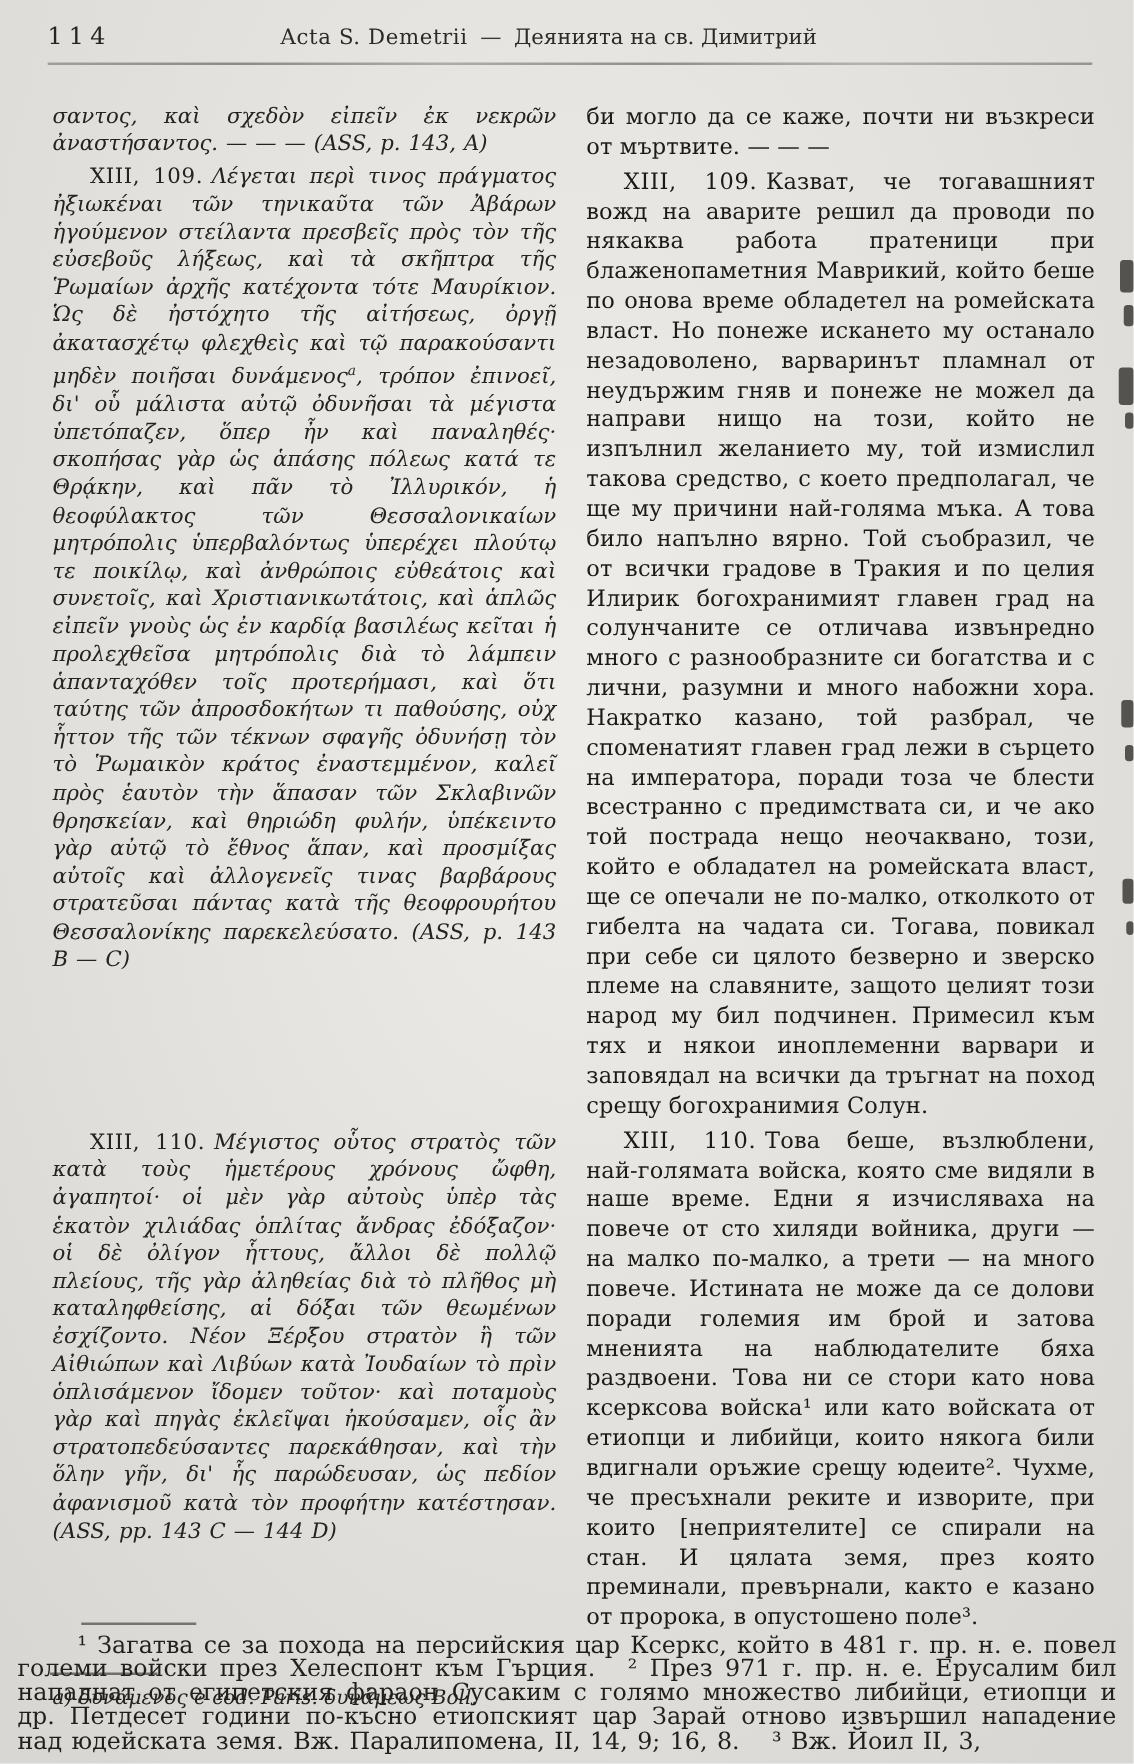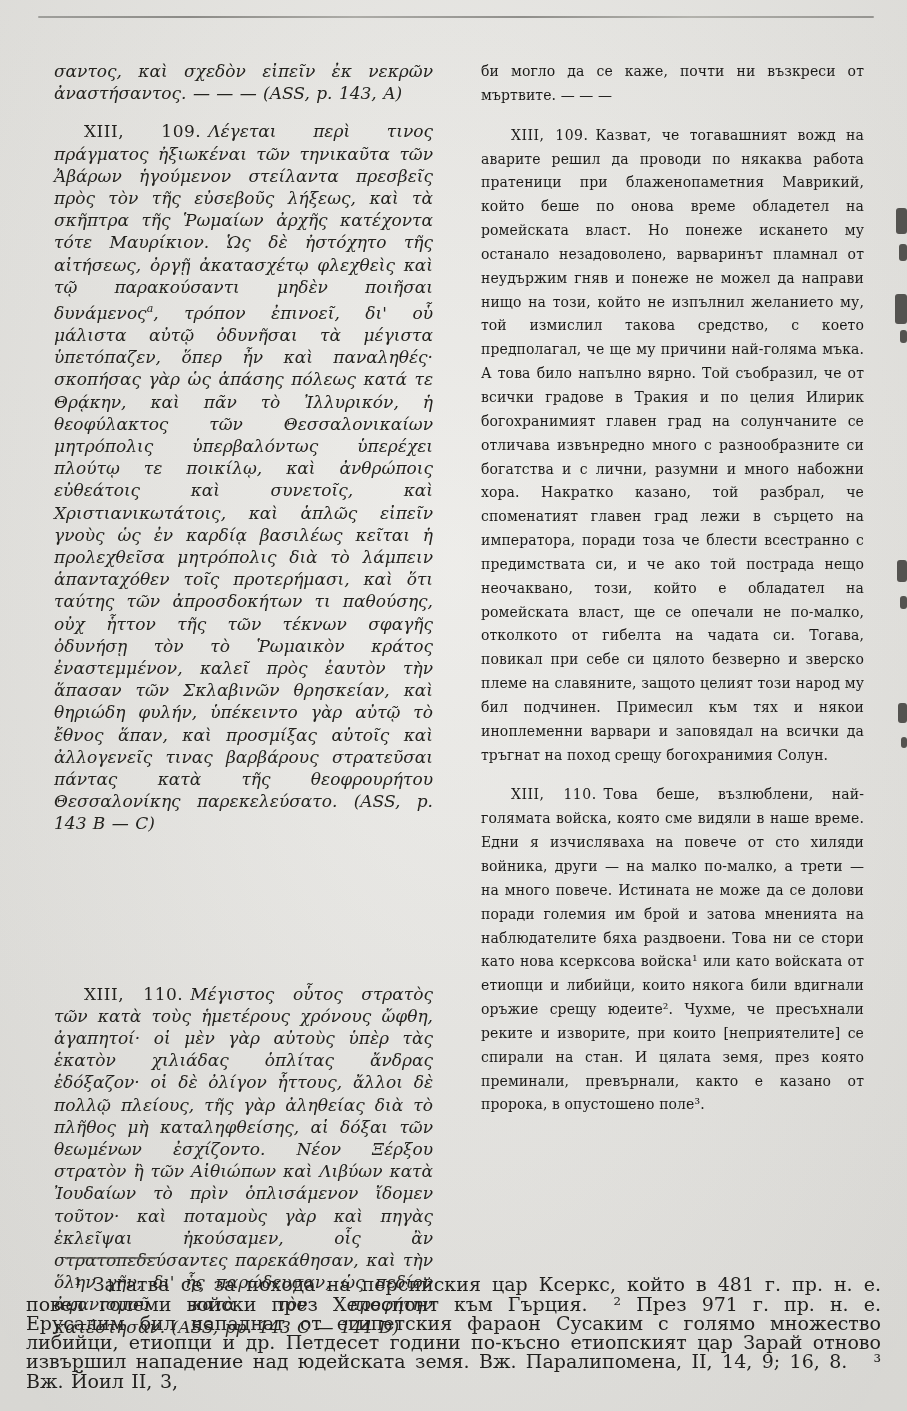--- a/index.html
+++ b/index.html
@@ -30,28 +30,28 @@
   .runtitle .dash { padding: 0 10px; color:#3a3936; }
   .hdr-rule {
     height: 2px; margin-right: 6px; margin-top: 2px;
     background: linear-gradient(90deg,#8a8a86 0%,#6f6e6a 18%,#9a9994 38%,#73726e 58%,#a3a29c 78%,#7d7c78 100%);
     opacity: .75; border-radius: 2px;
   }
   
   .cols { display: flex; margin-top: 26px; }
   .col-left  { width: 412px; }
   .col-right { width: 416px; margin-left: 16px; }
-  p { margin: 16px; text-align: justify; }
+  p { margin: 4px; text-align: justify; }
   .greek {
     font-style: italic;
     font-size: 17px; line-height: 22.2px; color: #24231f;
     word-spacing: 1px;
   }
   .bulg {
-    font-size: 14px; line-height: 23.85px; color: #1b1a18;
+    font-size: 18px; line-height: 23.85px; color: #1b1a18;
     letter-spacing: 0.1px;
   }
   .indent { text-indent: 30px; }
   .sec { font-style: normal; font-weight: normal; letter-spacing: 0.5px; margin-right: 7px; }
   sup.appmark { font-style: italic; font-size: 11px; }
   .spacer1 { height: 116px; }
   .spacer2 { height: 86px; }
   
   .app-rule { width: 86px; height: 2px; background:#55544f; margin: 12px 0 8px 2px; opacity:.8; }
   .apparatus {
@@ -68,20 +68,26 @@
   .footnotes .fn-item { margin-right: 26px; }
   .footnotes .fn-first { text-indent: 0; margin-left: 48px; }
   
   .blot { position: absolute; background:#3c3b38; border-radius: 3px; filter: blur(0.6px); opacity:.85; }
 </style>
 </head>
 <body>
 
 <div class="page">
 
+  <div class="hdr">
+    <span class="pagenum">114</span>
+    <span class="runtitle">
+      <span class="lat">Acta S. Demetrii</span><span class="dash">—</span><span class="cyr">Деянията на св. Димитрий</span>
+    </span>
+  </div>
   <div class="hdr-rule"></div>
 
   <div class="cols">
 
     <div class="col-left">
       <p class="greek">σαντος, καὶ σχεδὸν εἰπεῖν ἐκ νεκρῶν ἀναστήσαντος. — — — (ASS, p. 143, A)</p>
       <p class="greek indent"><b class="sec">XIII, 109.</b><span>Λέγεται περὶ τινος πράγματος ἠξιωκέναι τῶν τηνικαῦτα τῶν Ἀβάρων ἡγούμενον στείλαντα πρεσβεῖς πρὸς τὸν τῆς εὐσεβοῦς λήξεως, καὶ τὰ σκῆπτρα τῆς Ῥωμαίων ἀρχῆς κατέχοντα τότε Μαυρίκιον. Ὡς δὲ ἠστόχητο τῆς αἰτήσεως, ὀργῇ ἀκατασχέτῳ φλεχθεὶς καὶ τῷ παρακούσαντι μηδὲν ποιῆσαι δυνάμενος</span><sup class="appmark">a</sup><span>, τρόπον ἐπινοεῖ, δι' οὗ μάλιστα αὐτῷ ὀδυνῆσαι τὰ μέγιστα ὑπετόπαζεν, ὅπερ ἦν καὶ παναληθές· σκοπήσας γὰρ ὡς ἁπάσης πόλεως κατά τε Θρᾴκην, καὶ πᾶν τὸ Ἰλλυρικόν, ἡ θεοφύλακτος τῶν Θεσσαλονικαίων μητρόπολις ὑπερβαλόντως ὑπερέχει πλούτῳ τε ποικίλῳ, καὶ ἀνθρώποις εὐθεάτοις καὶ συνετοῖς, καὶ Χριστιανικωτάτοις, καὶ ἁπλῶς εἰπεῖν γνοὺς ὡς ἐν καρδίᾳ βασιλέως κεῖται ἡ προλεχθεῖσα μητρόπολις διὰ τὸ λάμπειν ἁπανταχόθεν τοῖς προτερήμασι, καὶ ὅτι ταύτης τῶν ἀπροσδοκήτων τι παθούσης, οὐχ ἧττον τῆς τῶν τέκνων σφαγῆς ὀδυνήσῃ τὸν τὸ Ῥωμαικὸν κράτος ἐναστεμμένον, καλεῖ πρὸς ἑαυτὸν τὴν ἅπασαν τῶν Σκλαβινῶν θρησκείαν, καὶ θηριώδη φυλήν, ὑπέκειντο γὰρ αὐτῷ τὸ ἔθνος ἅπαν, καὶ προσμίξας αὐτοῖς καὶ ἀλλογενεῖς τινας βαρβάρους στρατεῦσαι πάντας κατὰ τῆς θεοφρουρήτου Θεσσαλονίκης παρεκελεύσατο. (ASS, p. 143 B — C)</span></p>
       <div class="spacer1"></div>
       <p class="greek indent"><b class="sec">XIII, 110.</b><span>Μέγιστος οὗτος στρατὸς τῶν κατὰ τοὺς ἡμετέρους χρόνους ὤφθη, ἀγαπητοί· οἱ μὲν γὰρ αὐτοὺς ὑπὲρ τὰς ἑκατὸν χιλιάδας ὁπλίτας ἄνδρας ἐδόξαζον· οἱ δὲ ὀλίγον ἧττους, ἄλλοι δὲ πολλῷ πλείους, τῆς γὰρ ἀληθείας διὰ τὸ πλῆθος μὴ καταληφθείσης, αἱ δόξαι τῶν θεωμένων ἐσχίζοντο. Νέον Ξέρξου στρατὸν ἢ τῶν Αἰθιώπων καὶ Λιβύων κατὰ Ἰουδαίων τὸ πρὶν ὁπλισάμενον ἴδομεν τοῦτον· καὶ ποταμοὺς γὰρ καὶ πηγὰς ἐκλεῖψαι ἠκούσαμεν, οἷς ἂν στρατοπεδεύσαντες παρεκάθησαν, καὶ τὴν ὅλην γῆν, δι' ἧς παρώδευσαν, ὡς πεδίον ἀφανισμοῦ κατὰ τὸν προφήτην κατέστησαν. (ASS, pp. 143 C — 144 D)</span></p>
       <div class="spacer2"></div>

